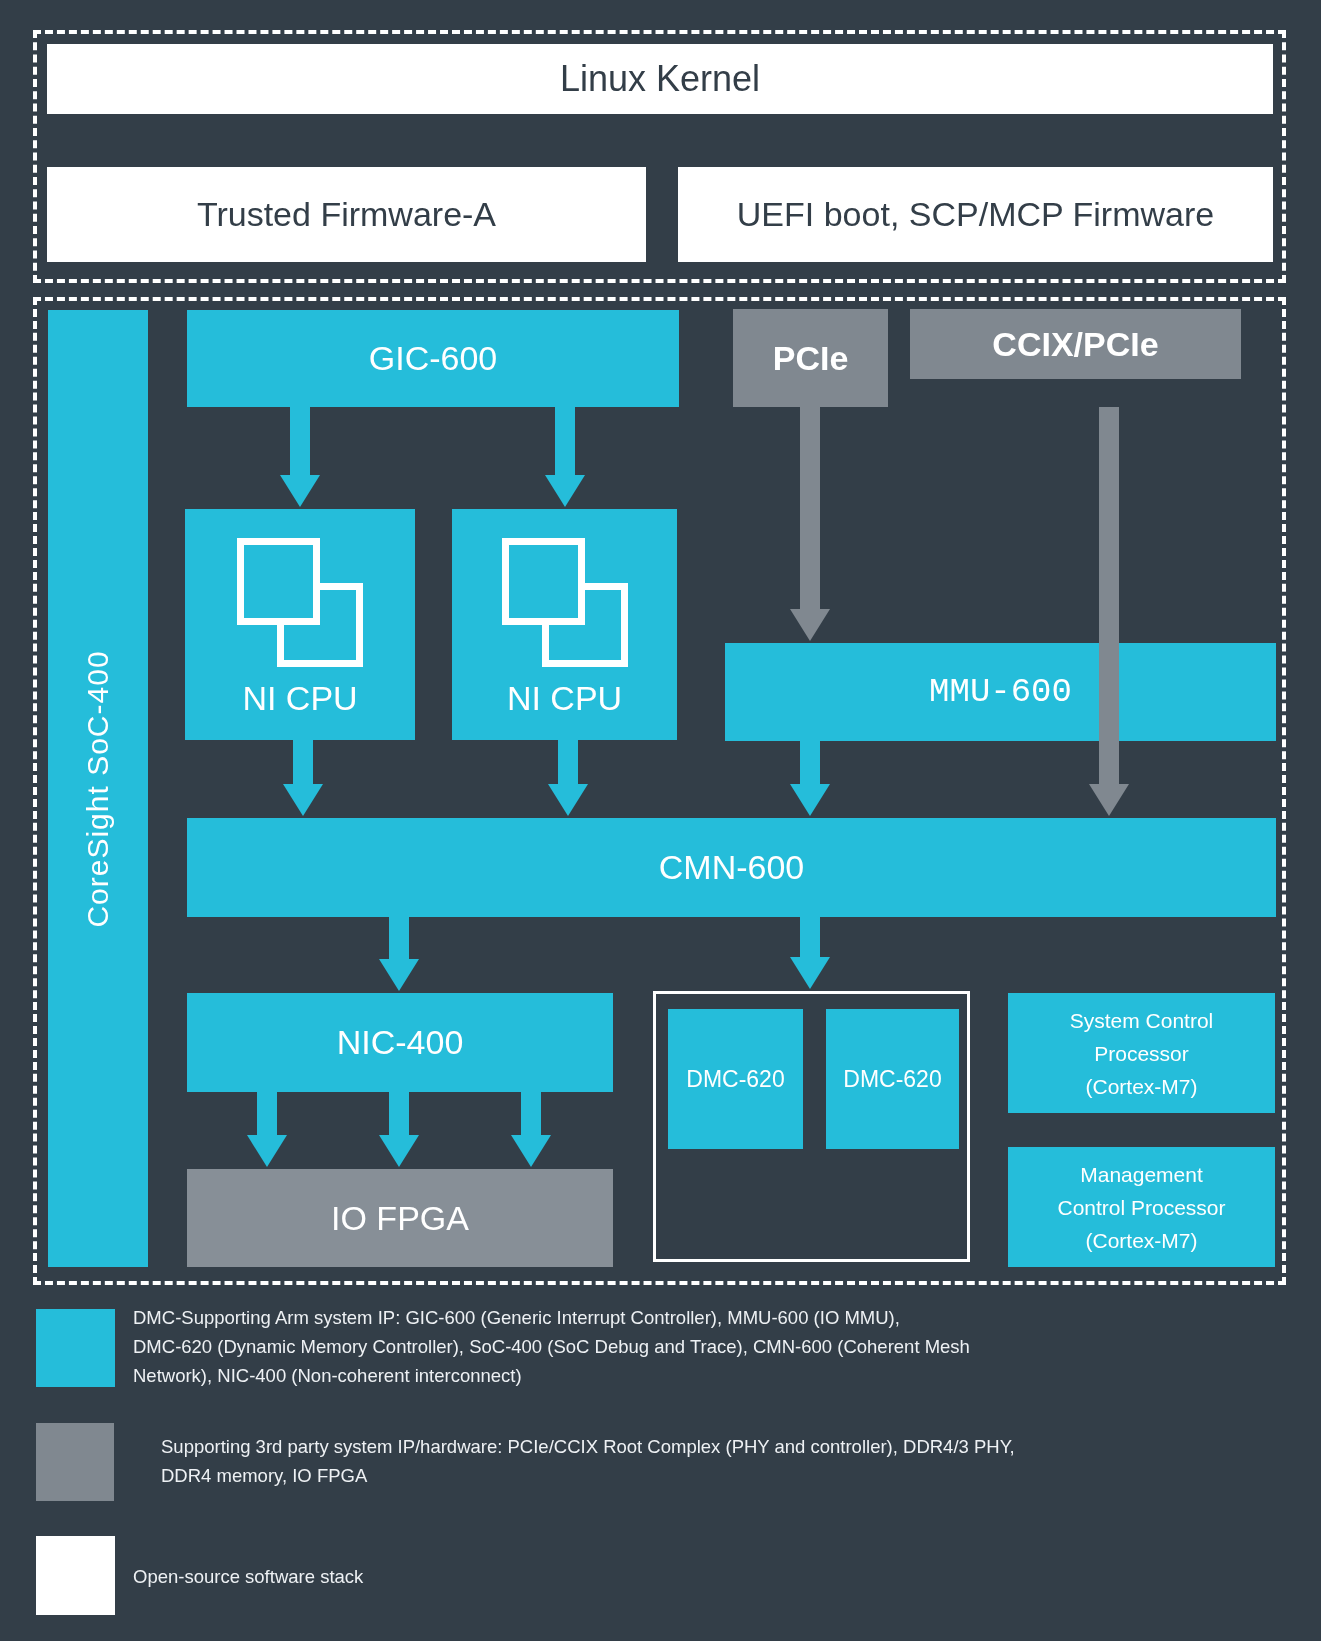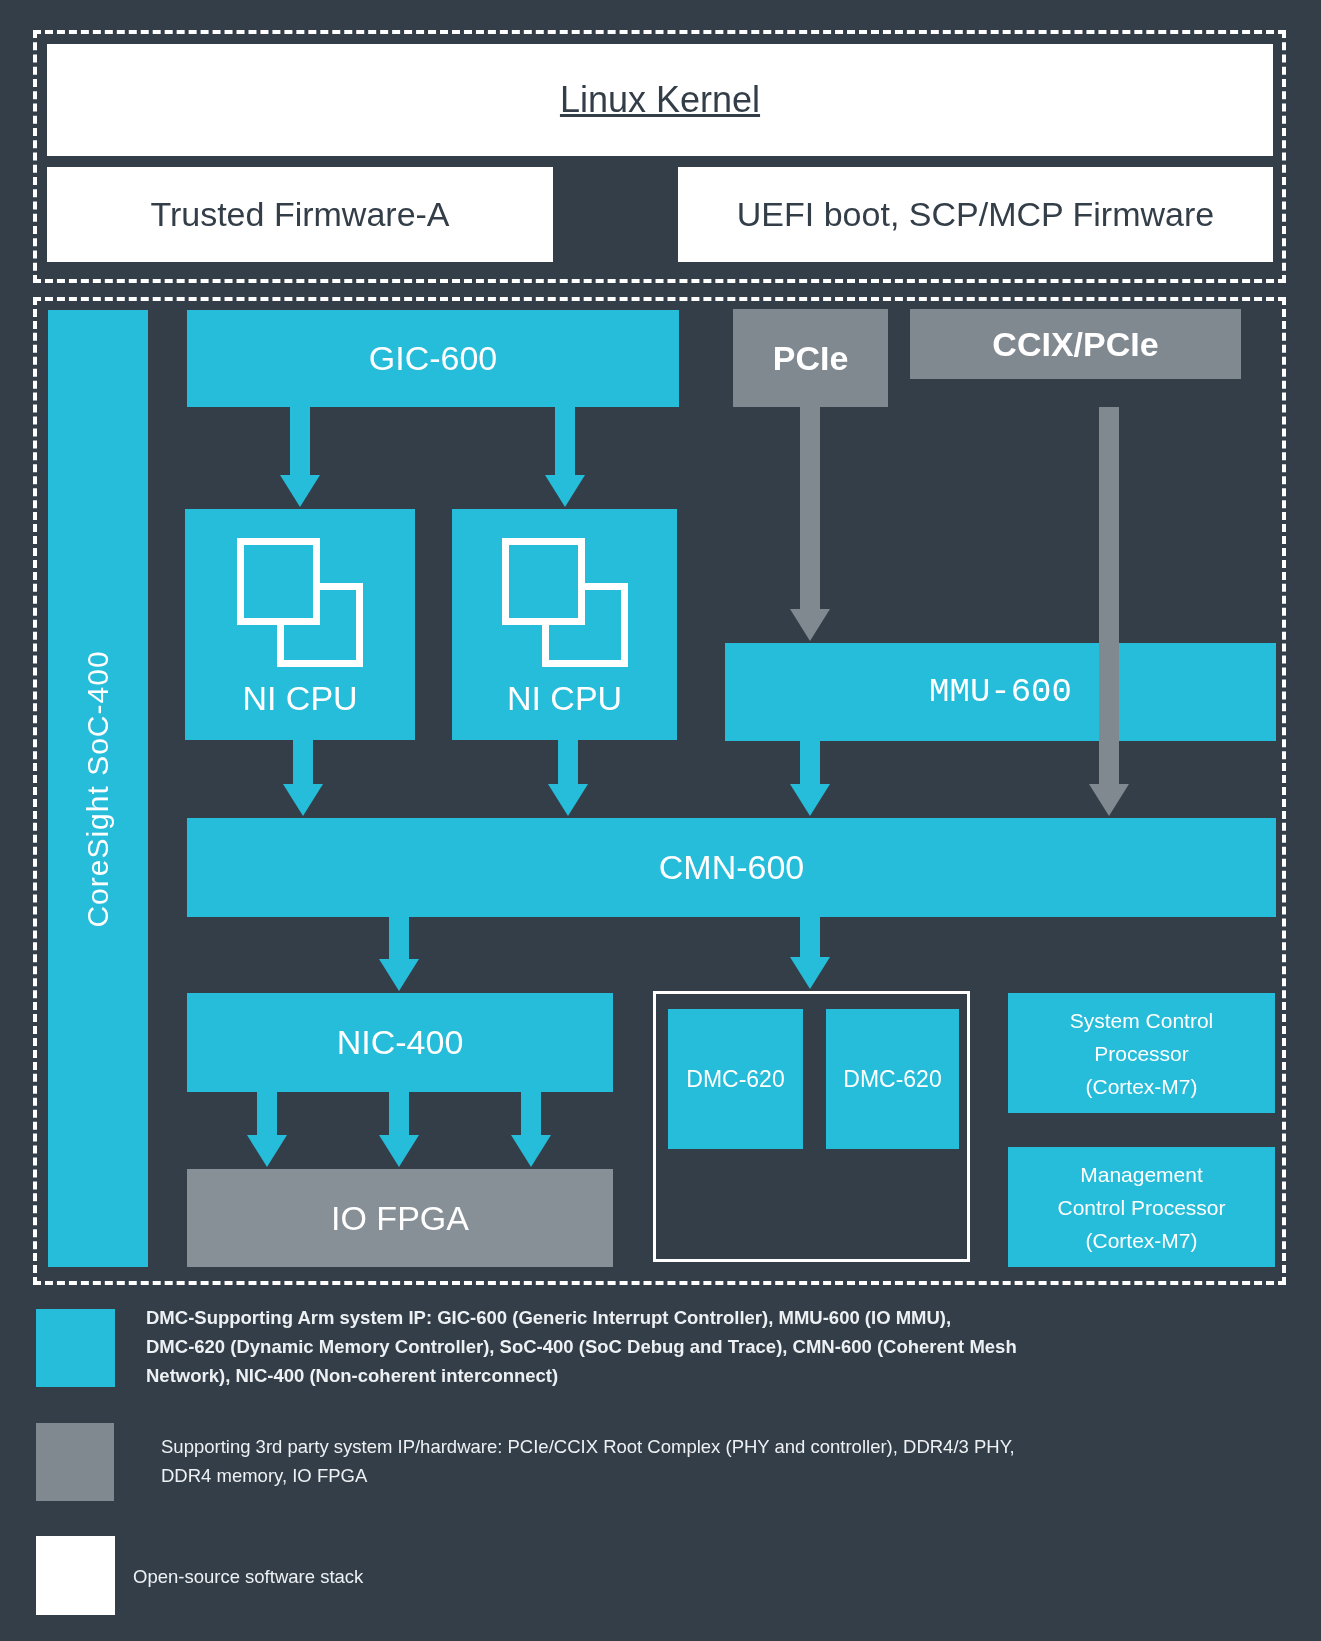--- a/index.html
+++ b/index.html
@@ -34,25 +34,25 @@
   .ddrframe{border:3px solid #ffffff;}
   .mlines div{white-space:nowrap;}
 </style>
 </head>
 <body>
 
 <div class="stage">
 
   <div class="abs frame" style="left:33px;top:30px;width:1253px;height:253px;"></div>
 
-  <div class="abs box whitebox f36" style="left:47px;top:44px;width:1226px;height:112px;text-decoration:underline;">
+  <div class="abs box whitebox f36" style="left:47px;top:44px;width:1226px;height:70px;">
     <span>Linux Kernel</span>
   </div>
 
-  <div class="abs box whitebox f34" style="left:47px;top:167px;width:506px;height:95px;">
+  <div class="abs box whitebox f34" style="left:47px;top:167px;width:599px;height:95px;">
     <span>Trusted Firmware-A</span>
   </div>
 
   <div class="abs box whitebox f34" style="left:678px;top:167px;width:595px;height:95px;">
     <span>UEFI boot, SCP/MCP Firmware</span>
   </div>
 
   <div class="abs frame" style="left:33px;top:297px;width:1253px;height:988px;"></div>
 
   <div class="abs box cyan f30" style="left:48px;top:310px;width:100px;height:957px;">
@@ -177,21 +177,21 @@
   <div class="arrow cy" style="left:379px;top:1092px;height:75px;">
       <div class="shaft"></div>
       <div class="head"></div>
     </div>
   <div class="arrow cy" style="left:511px;top:1092px;height:75px;">
       <div class="shaft"></div>
       <div class="head"></div>
     </div>
 
   <div class="abs cyan" style="left:36px;top:1309px;width:79px;height:78px;"></div>
-  <div class="abs legendtext" style="left:146px;top:1303px;width:1150px;font-weight:bold;">
+  <div class="abs legendtext" style="left:133px;top:1303px;width:1150px;">
     <div>DMC-Supporting Arm system IP: GIC-600 (Generic Interrupt Controller), MMU-600 (IO MMU),</div>
     <div>DMC-620 (Dynamic Memory Controller), SoC-400 (SoC Debug and Trace), CMN-600 (Coherent Mesh</div>
     <div>Network), NIC-400 (Non-coherent interconnect)</div>
   </div>
 
   <div class="abs gray" style="left:36px;top:1423px;width:78px;height:78px;"></div>
   <div class="abs legendtext" style="left:133px;top:1432px;width:1150px;margin-left:28px;">
     <div>Supporting 3rd party system IP/hardware: PCIe/CCIX Root Complex (PHY and controller), DDR4/3 PHY,</div>
     <div>DDR4 memory, IO FPGA</div>
   </div>

